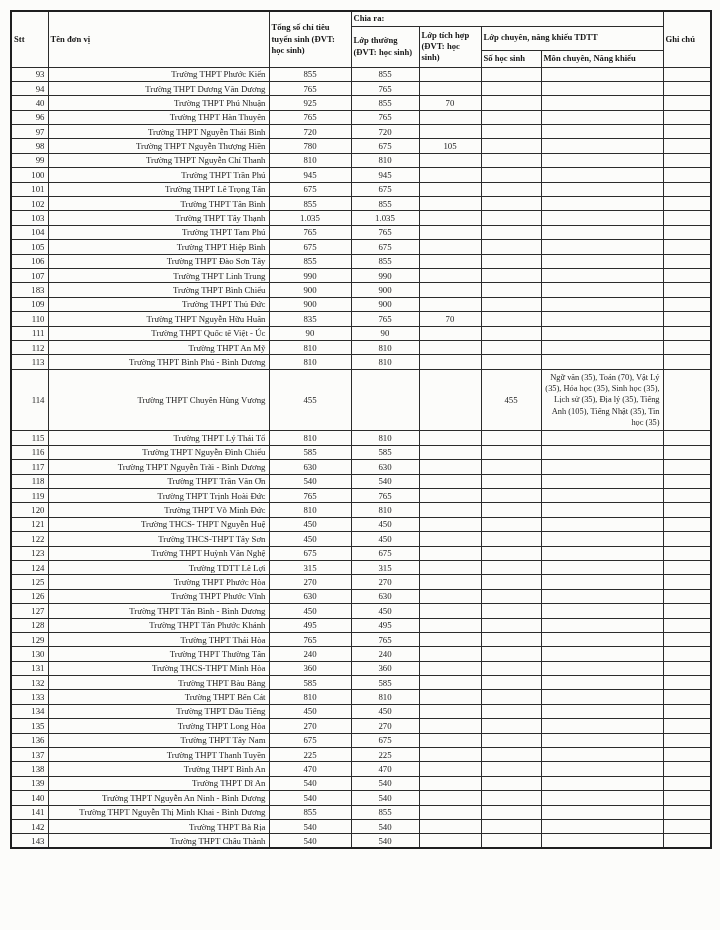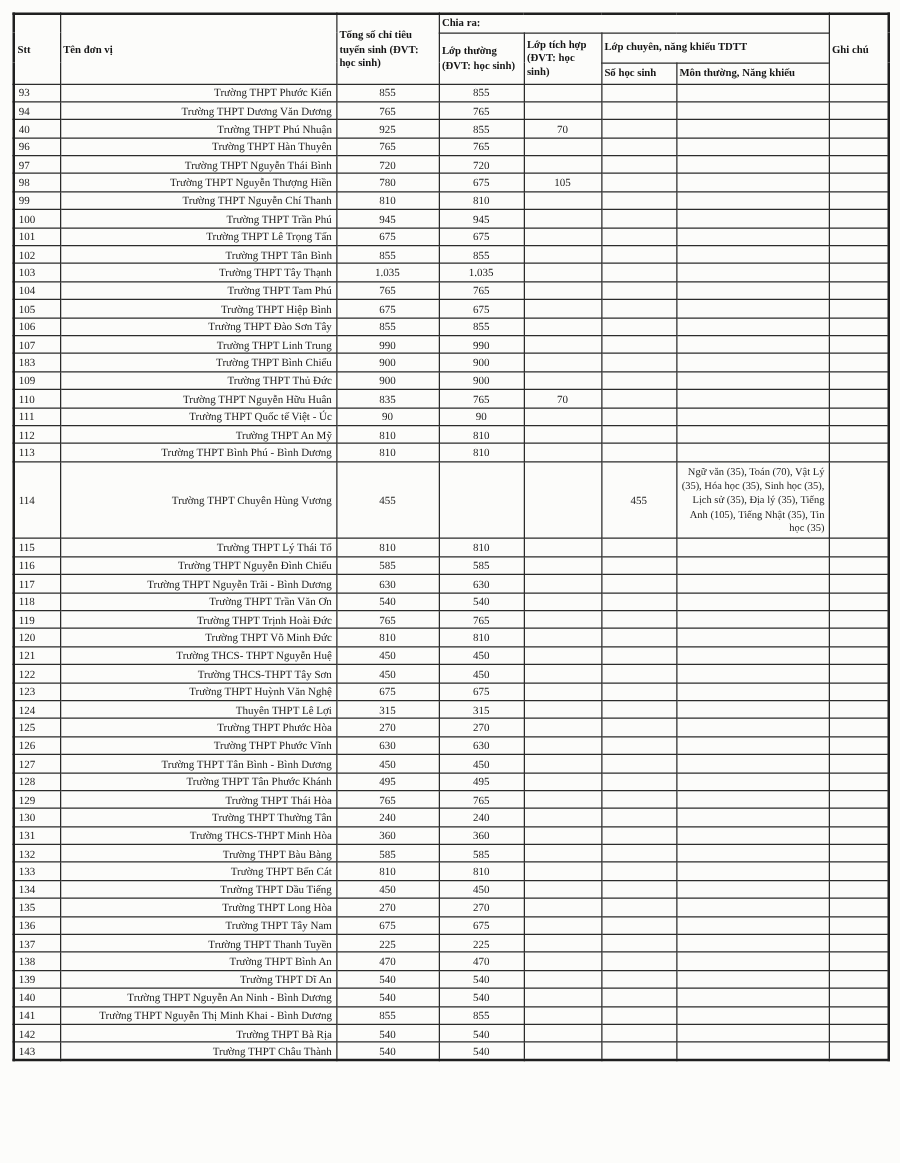--- a/index.html
+++ b/index.html
@@ -35,21 +35,21 @@
   tr.hdr-mid th { height: 24px; }
   tr.hdr-bot th { height: 17px; margin-top: 20px; }
   tbody td {
     font-size: 8.8px;
     line-height: 1.15;
     height: 14.4px;
     padding: 0 3px;
     vertical-align: middle;
     white-space: nowrap;
   }
-  td.c-stt  { text-align: left; }
+  td.c-stt  { text-align: right; }
   td.c-name { text-align: right; padding-left: 4px; }
   td.c-num  { text-align: center; }
   td.c-mon  { text-align: right; white-space: normal; font-size: 8.4px; line-height: 1.35; padding: 2px 3px; }
   td.c-ghichu { text-align: center; }
   tr.tall td { height: auto; }
   tr.tall td.c-name, tr.tall td.c-num { white-space: normal; }
 </style>
 </head>
 <body>
 
@@ -72,21 +72,21 @@
       <th colspan="4" class="h-chia">Chia ra:</th>
       <th rowspan="3">Ghi chú</th>
     </tr>
     <tr class="hdr-mid">
       <th rowspan="2">Lớp thường (ĐVT: học sinh)</th>
       <th rowspan="2">Lớp tích hợp (ĐVT: học sinh)</th>
       <th colspan="2">Lớp chuyên, năng khiếu TDTT</th>
     </tr>
     <tr class="hdr-bot">
       <th>Số học sinh</th>
-      <th>Môn thường, Năng khiếu</th>
+      <th>Môn chuyên, Năng khiếu</th>
     </tr>
   </thead>
   <tbody id="rows-body">
       <tr>
         <td class="c-stt">93</td>
         <td class="c-name">Trường THPT Phước Kiển</td>
         <td class="c-num">855</td>
         <td class="c-num">855</td>
         <td class="c-num"></td>
         <td class="c-num"></td>
@@ -388,21 +388,21 @@
         <td class="c-name">Trường THPT Huỳnh Văn Nghệ</td>
         <td class="c-num">675</td>
         <td class="c-num">675</td>
         <td class="c-num"></td>
         <td class="c-num"></td>
         <td class="c-mon"></td>
         <td class="c-ghichu"></td>
       </tr>
       <tr>
         <td class="c-stt">124</td>
-        <td class="c-name">Thuyên THPT Lê Lợi</td>
+        <td class="c-name">Trường TDTT Lê Lợi</td>
         <td class="c-num">315</td>
         <td class="c-num">315</td>
         <td class="c-num"></td>
         <td class="c-num"></td>
         <td class="c-mon"></td>
         <td class="c-ghichu"></td>
       </tr>
       <tr>
         <td class="c-stt">125</td>
         <td class="c-name">Trường THPT Phước Hòa</td>

